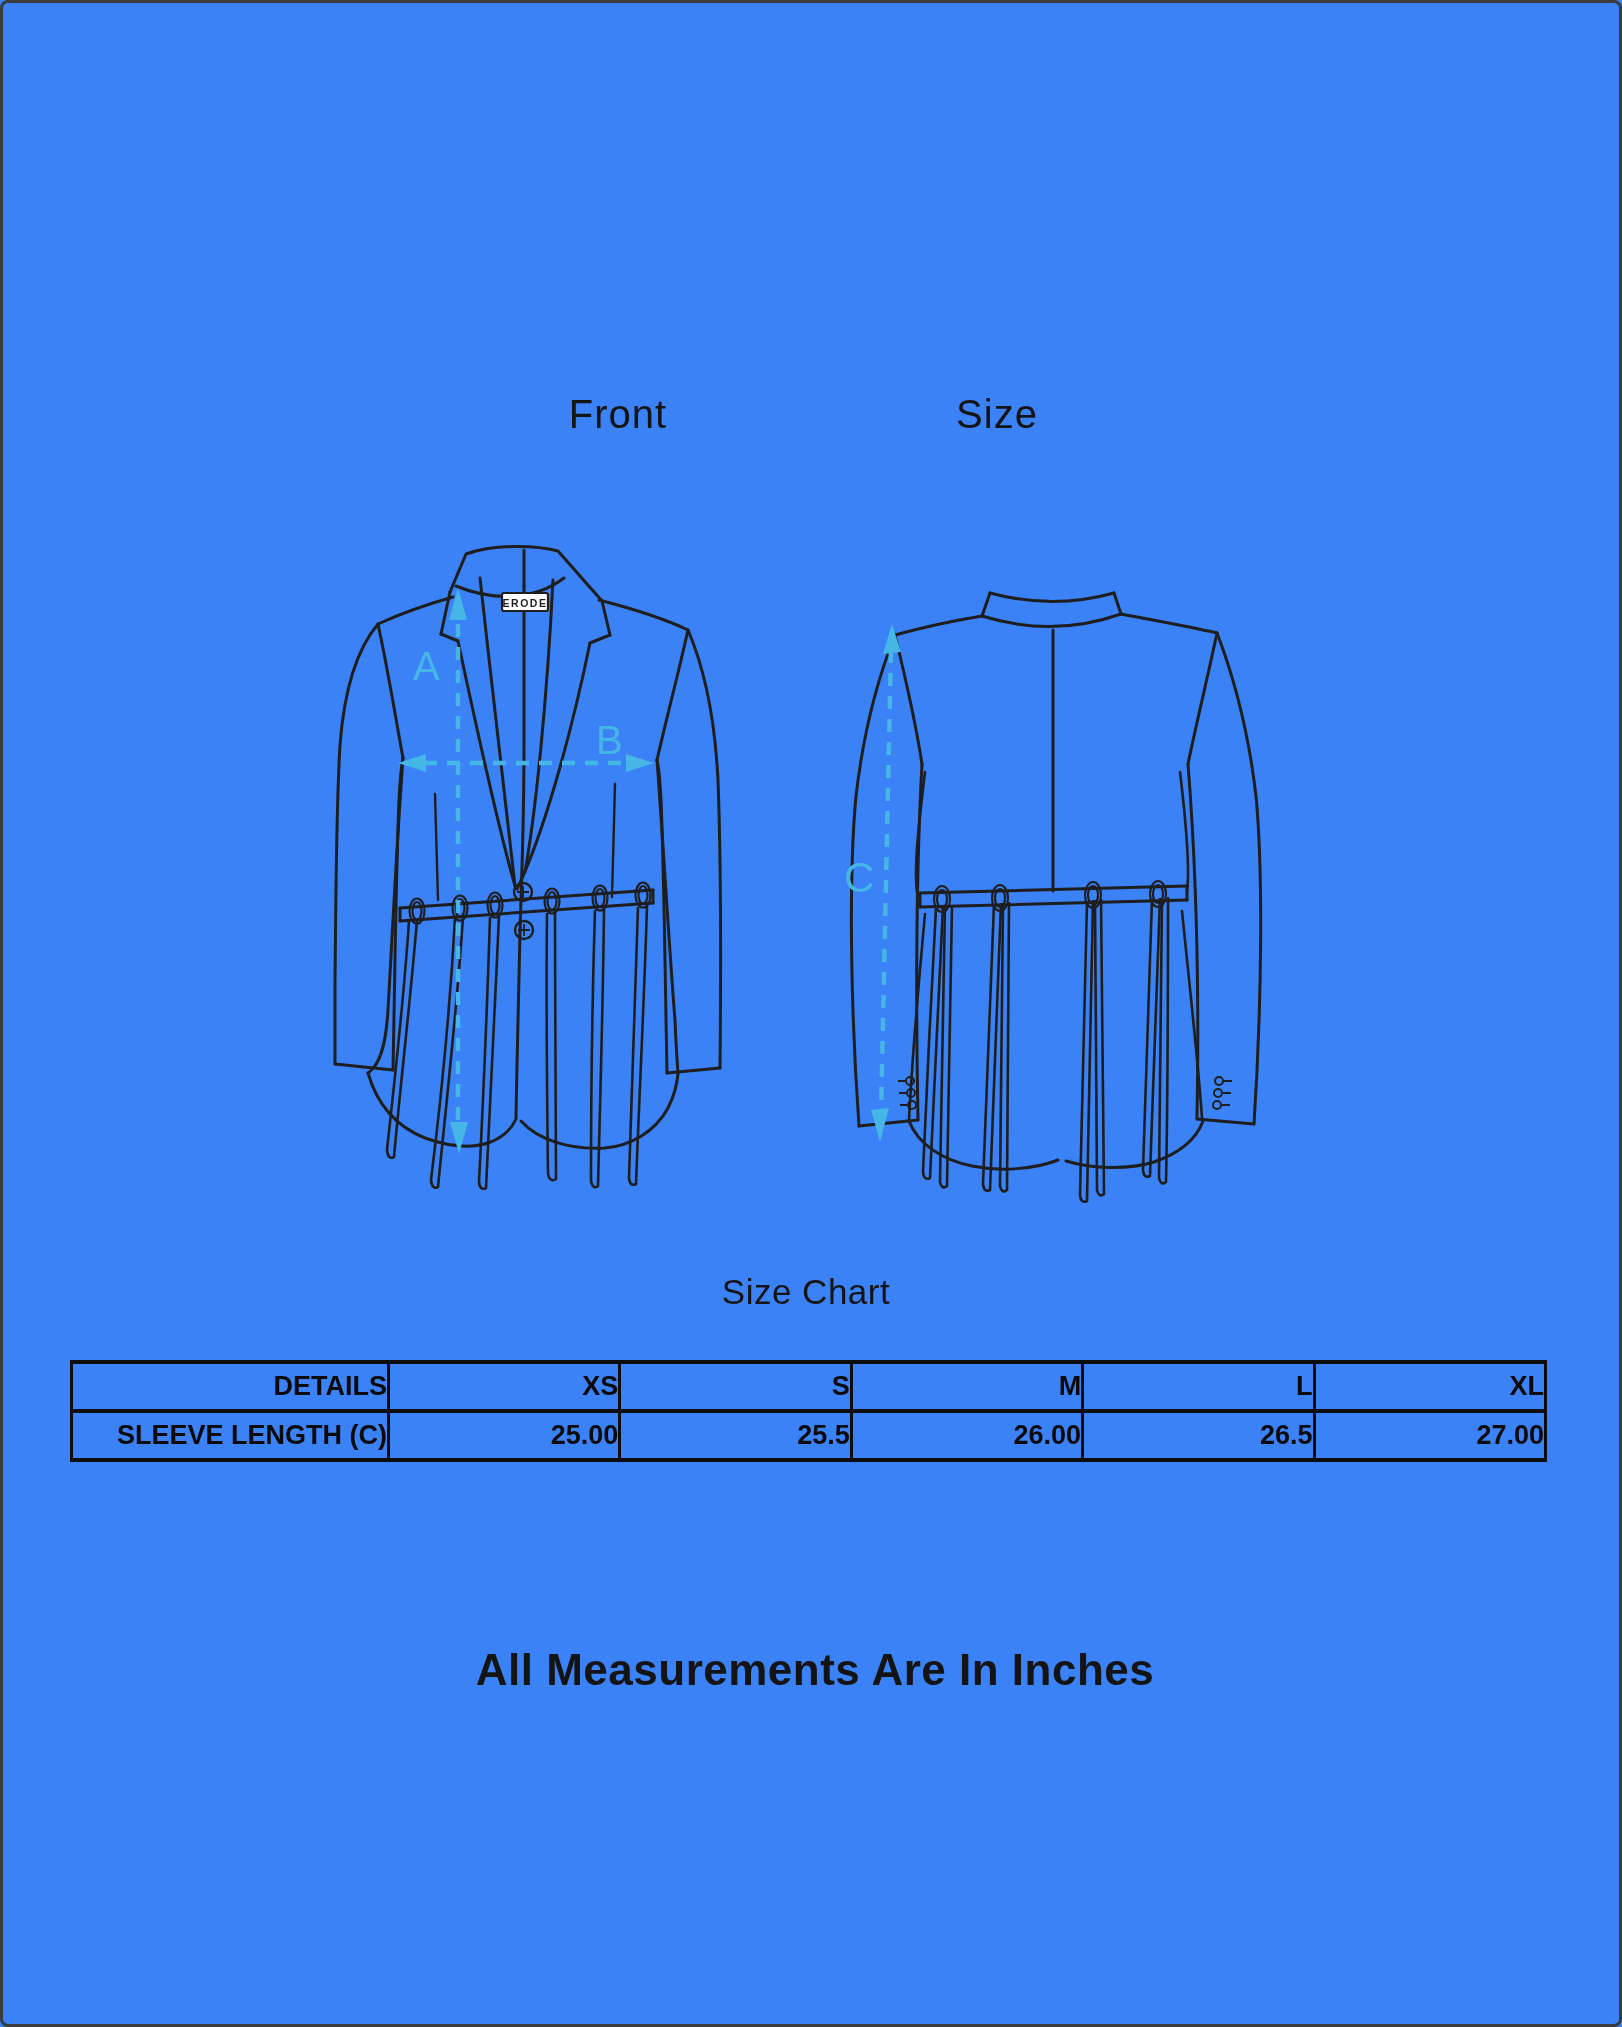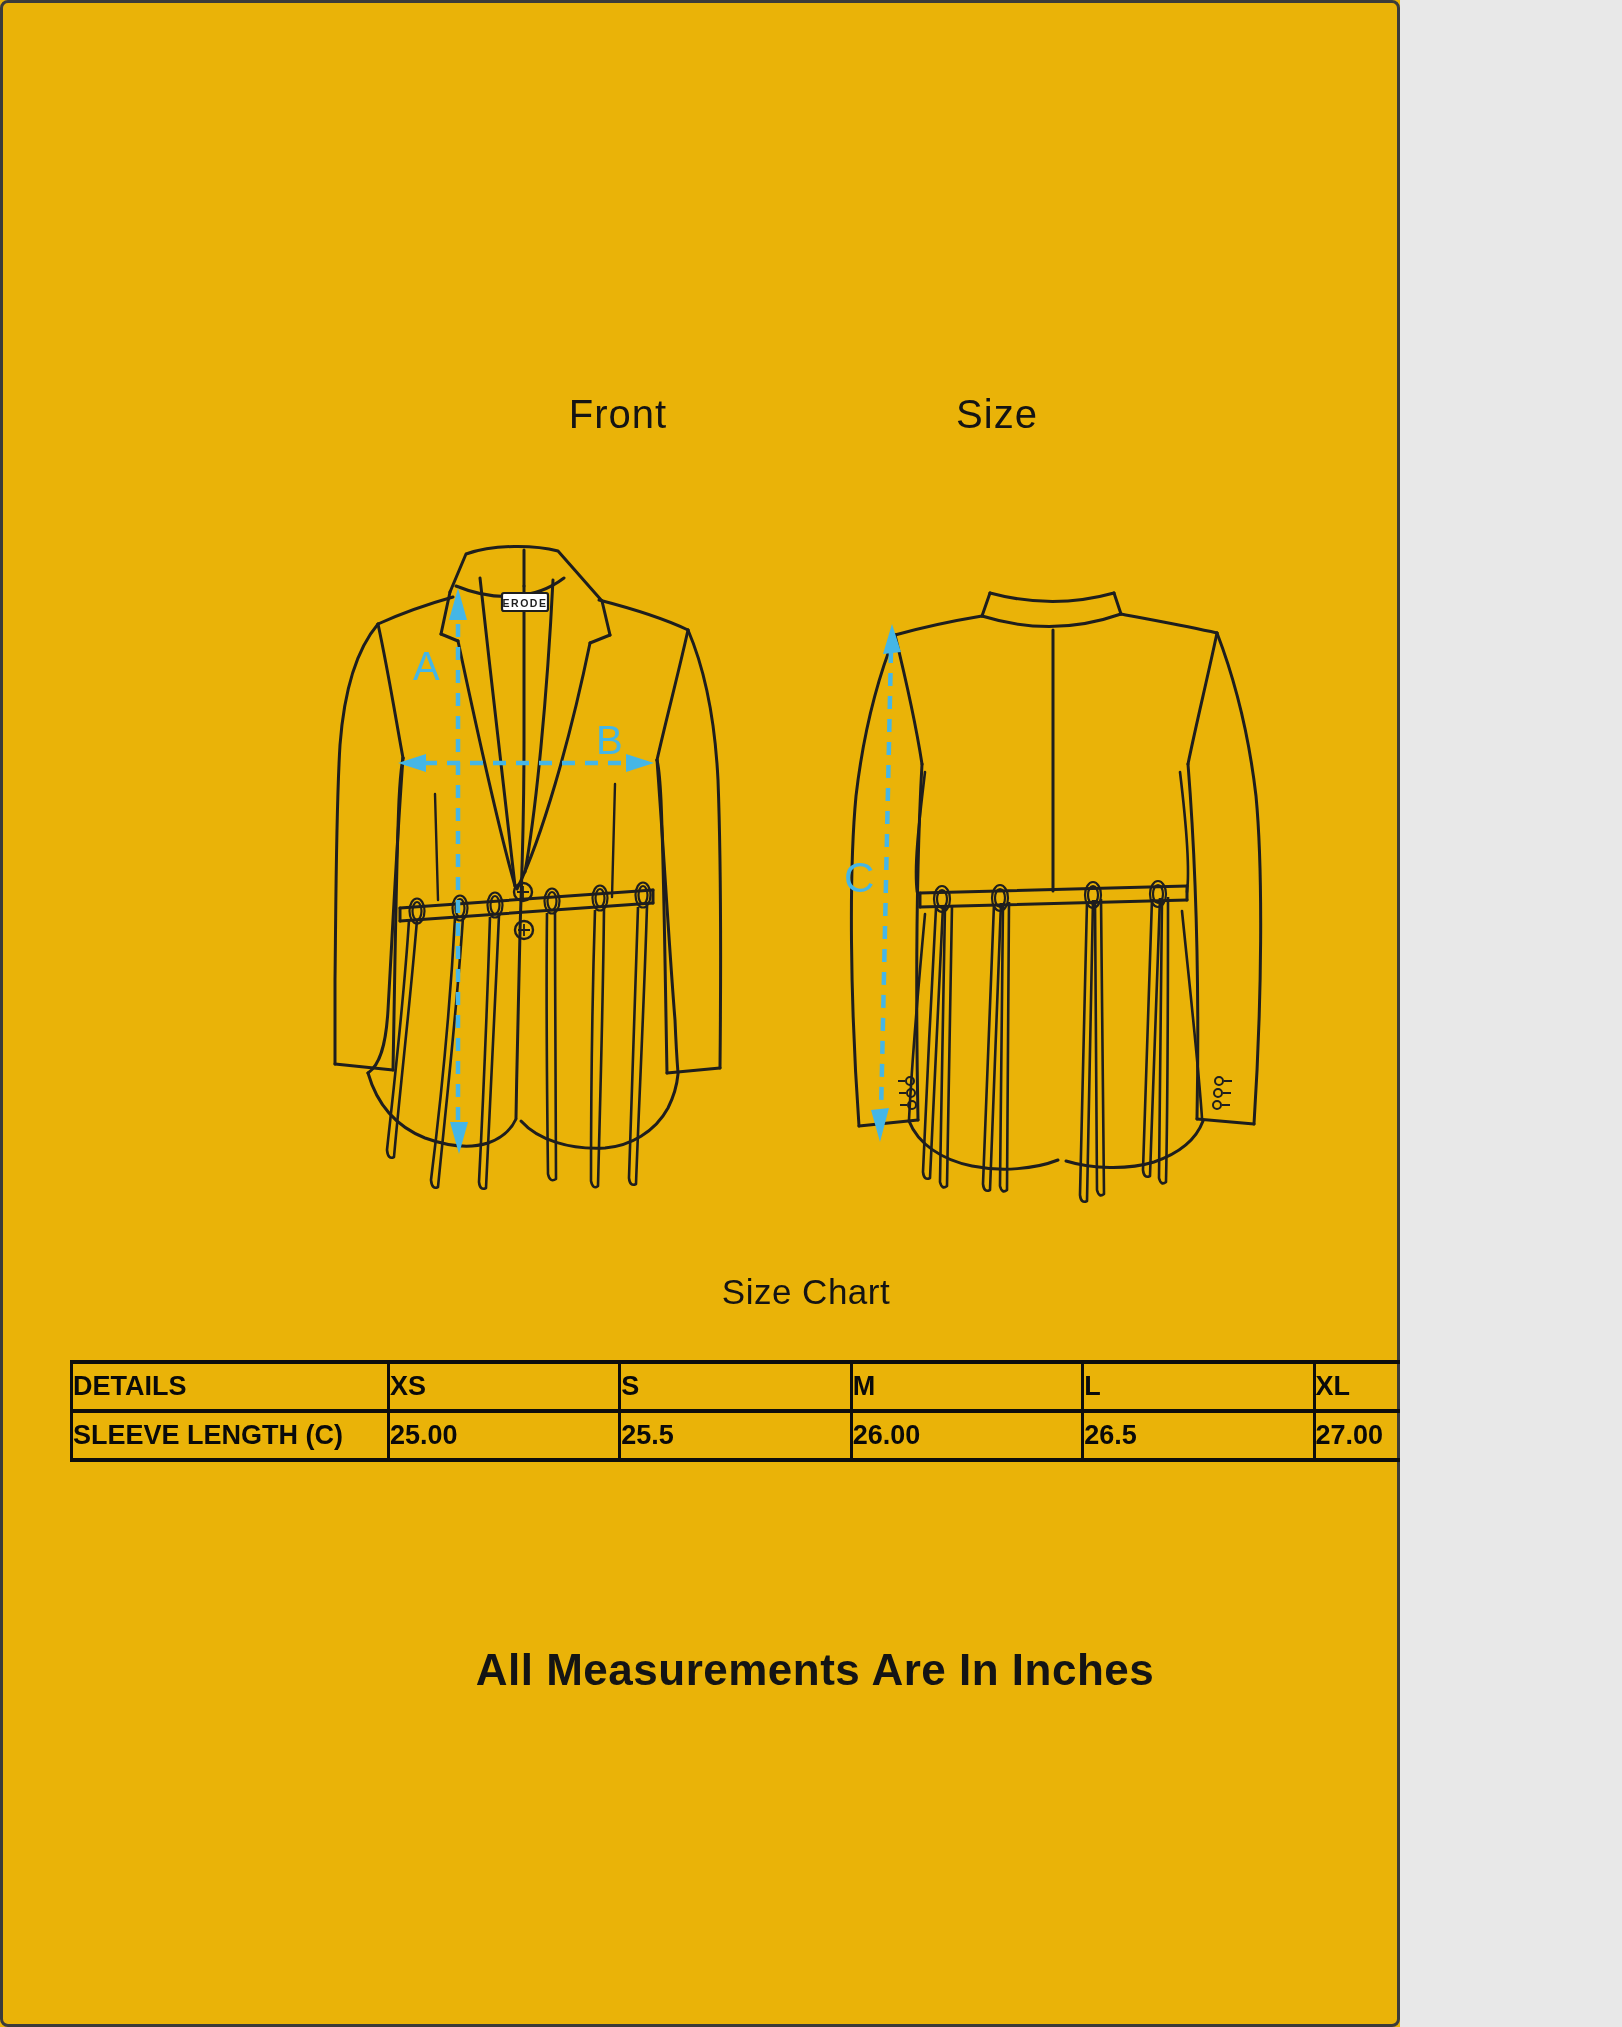--- a/index.html
+++ b/index.html
@@ -1,22 +1,21 @@
 <!DOCTYPE html>
 <html><head>
 <meta charset="utf-8">
 <style>
   html,body{margin:0;padding:0;background:#e8e8e8;}
   .canvas{
     position:relative;
-    width:1372px;height:2027px;
-    background:#eab308;
+    width:1622px;height:2027px;
+    background:#3b82f6;
     font-family:"Liberation Sans", sans-serif;
     overflow:hidden;
-    padding-left:28px;
   }
   .sheet-border{
     position:absolute;inset:0;
     border:3px solid #3b3b3b;
     border-radius:8px;
     pointer-events:none;
     box-sizing:border-box;
   }
   .view-label{
     position:absolute;
@@ -52,21 +51,21 @@
     width:1477px;
     border-collapse:collapse;
     table-layout:fixed;
     font-family:"Liberation Sans", sans-serif;
   }
   table.size-table th, table.size-table td{
     border:3px solid #0d0d0d;
     border-top-width:4px;
     border-bottom-width:4px;
     height:45px;
-    text-align:left;
+    text-align:right;
     vertical-align:middle;
     font-size:27px;
     font-weight:700;
     color:#0a0a0a;
     padding:0;
   }
   svg text{font-family:"Liberation Sans", sans-serif;}
   .marker-letter{fill:#45b6e6;font-size:40px;font-weight:400;}
   .brand-text{fill:#1e1e1e;font-size:10.5px;font-weight:700;letter-spacing:1.5px;}
 </style>

